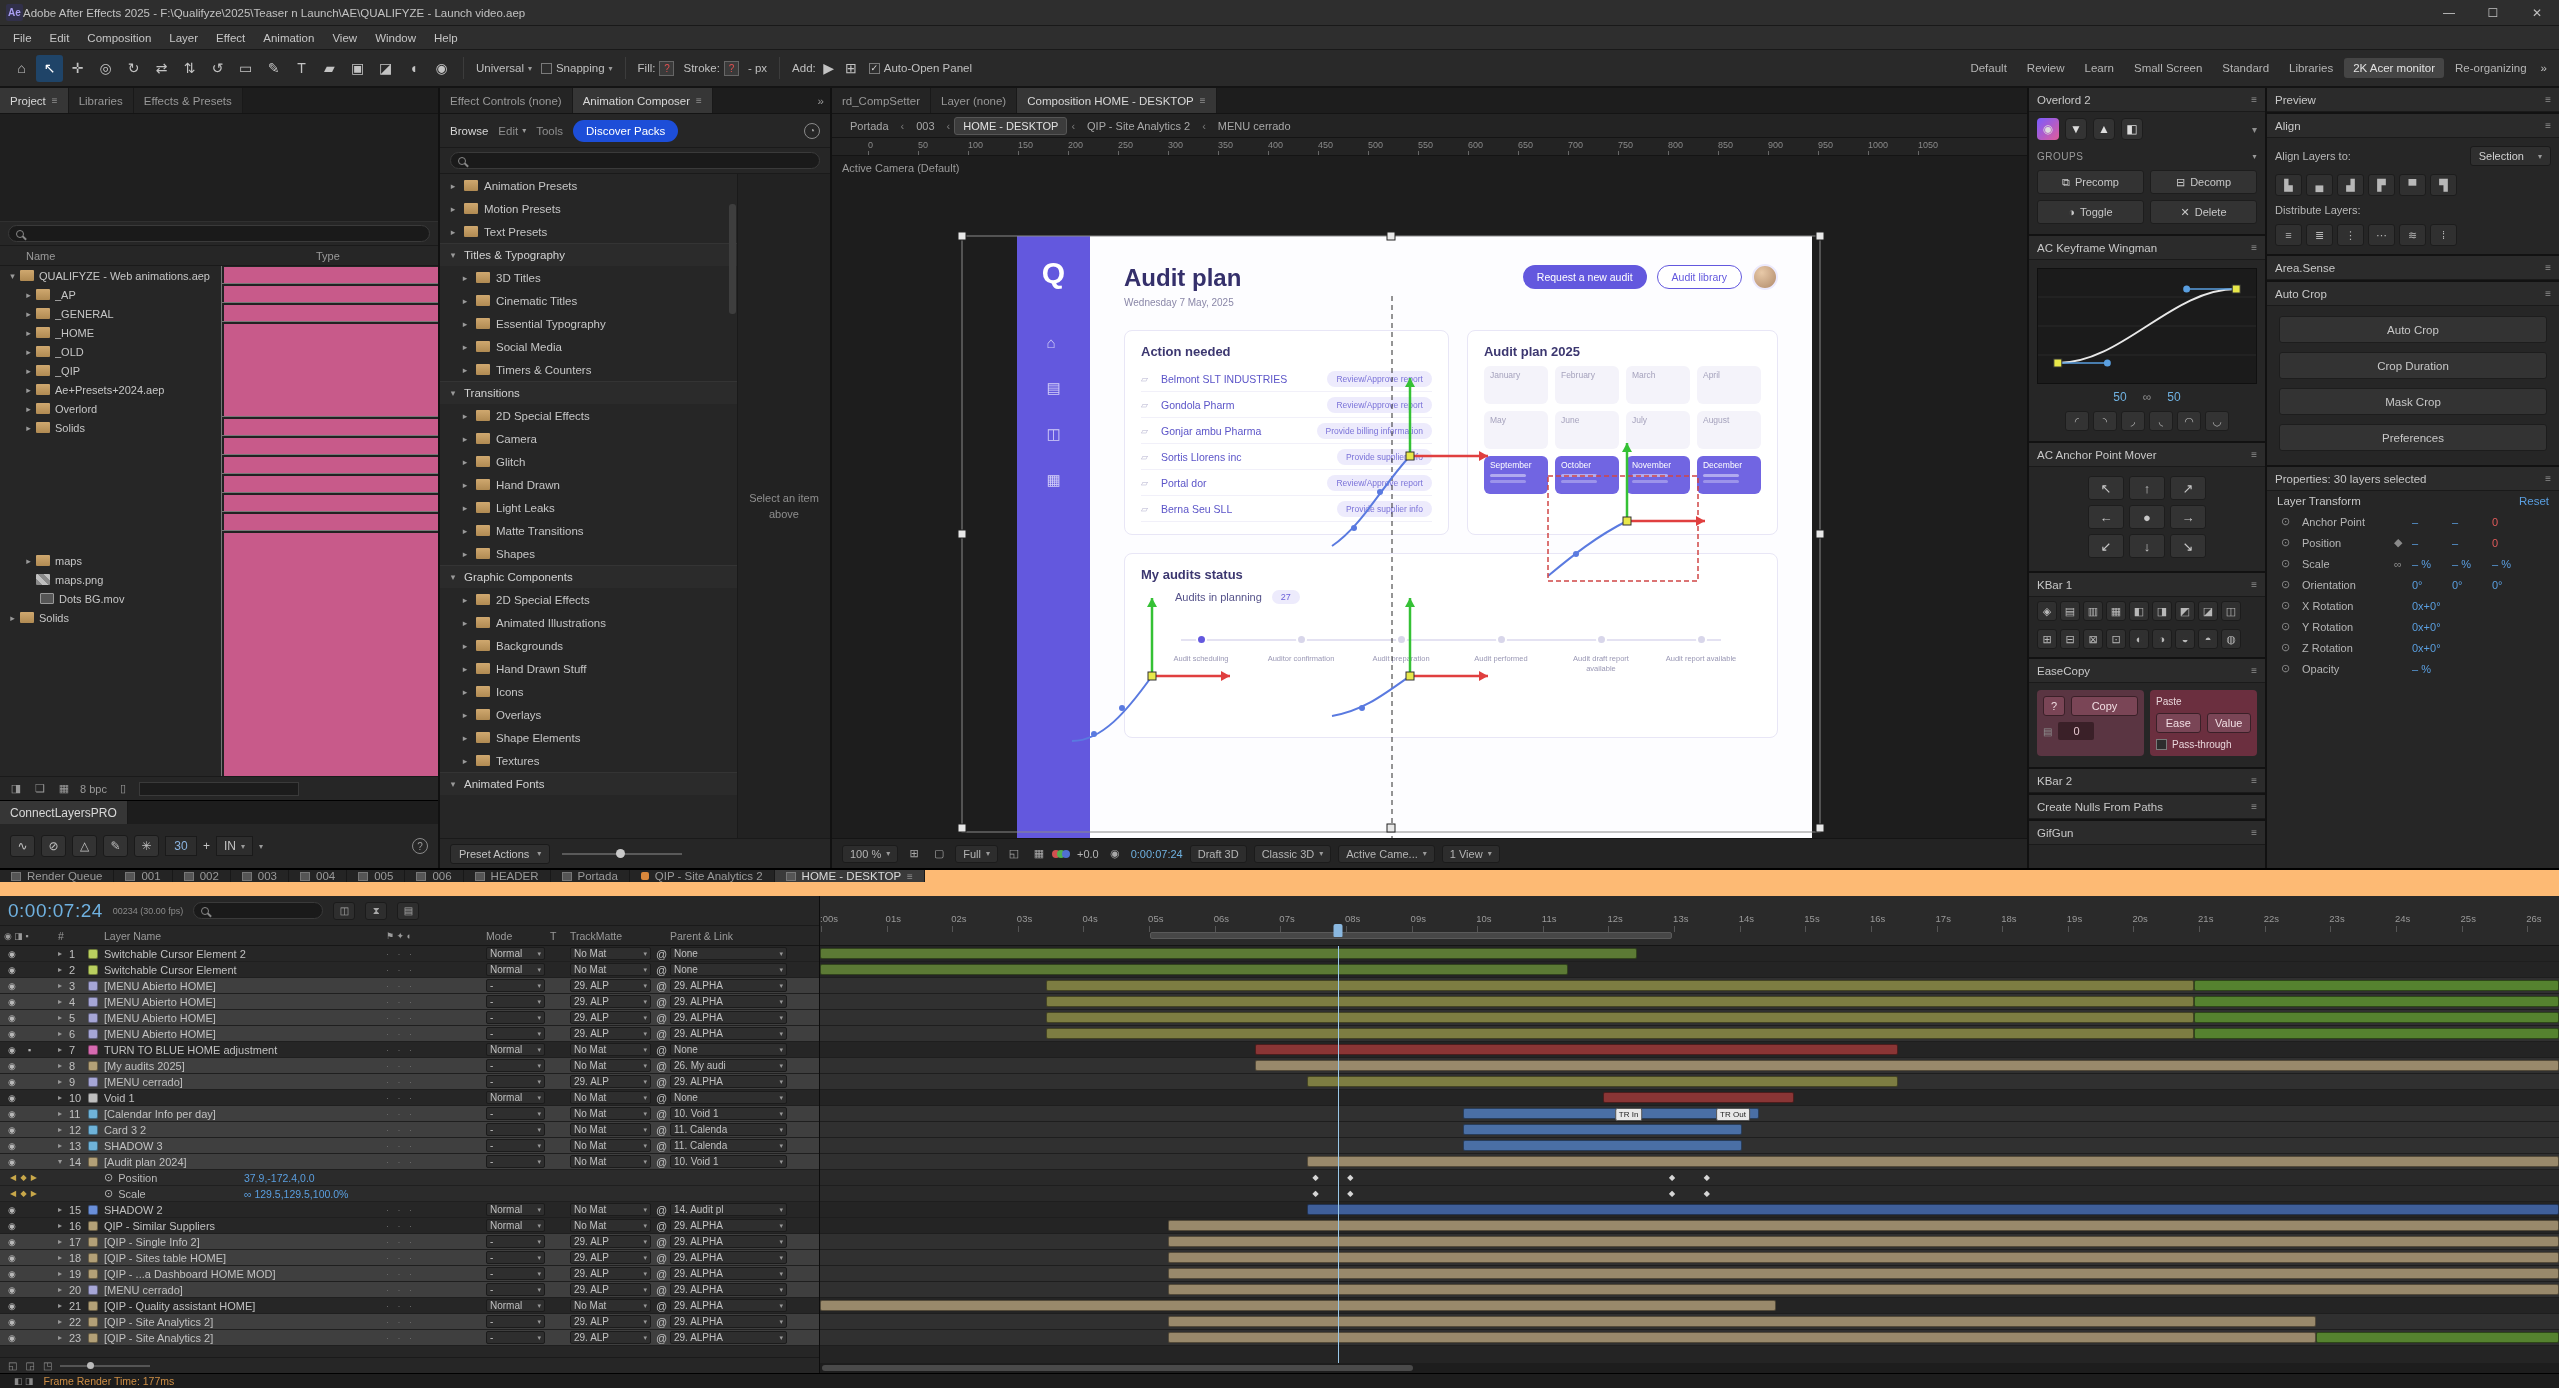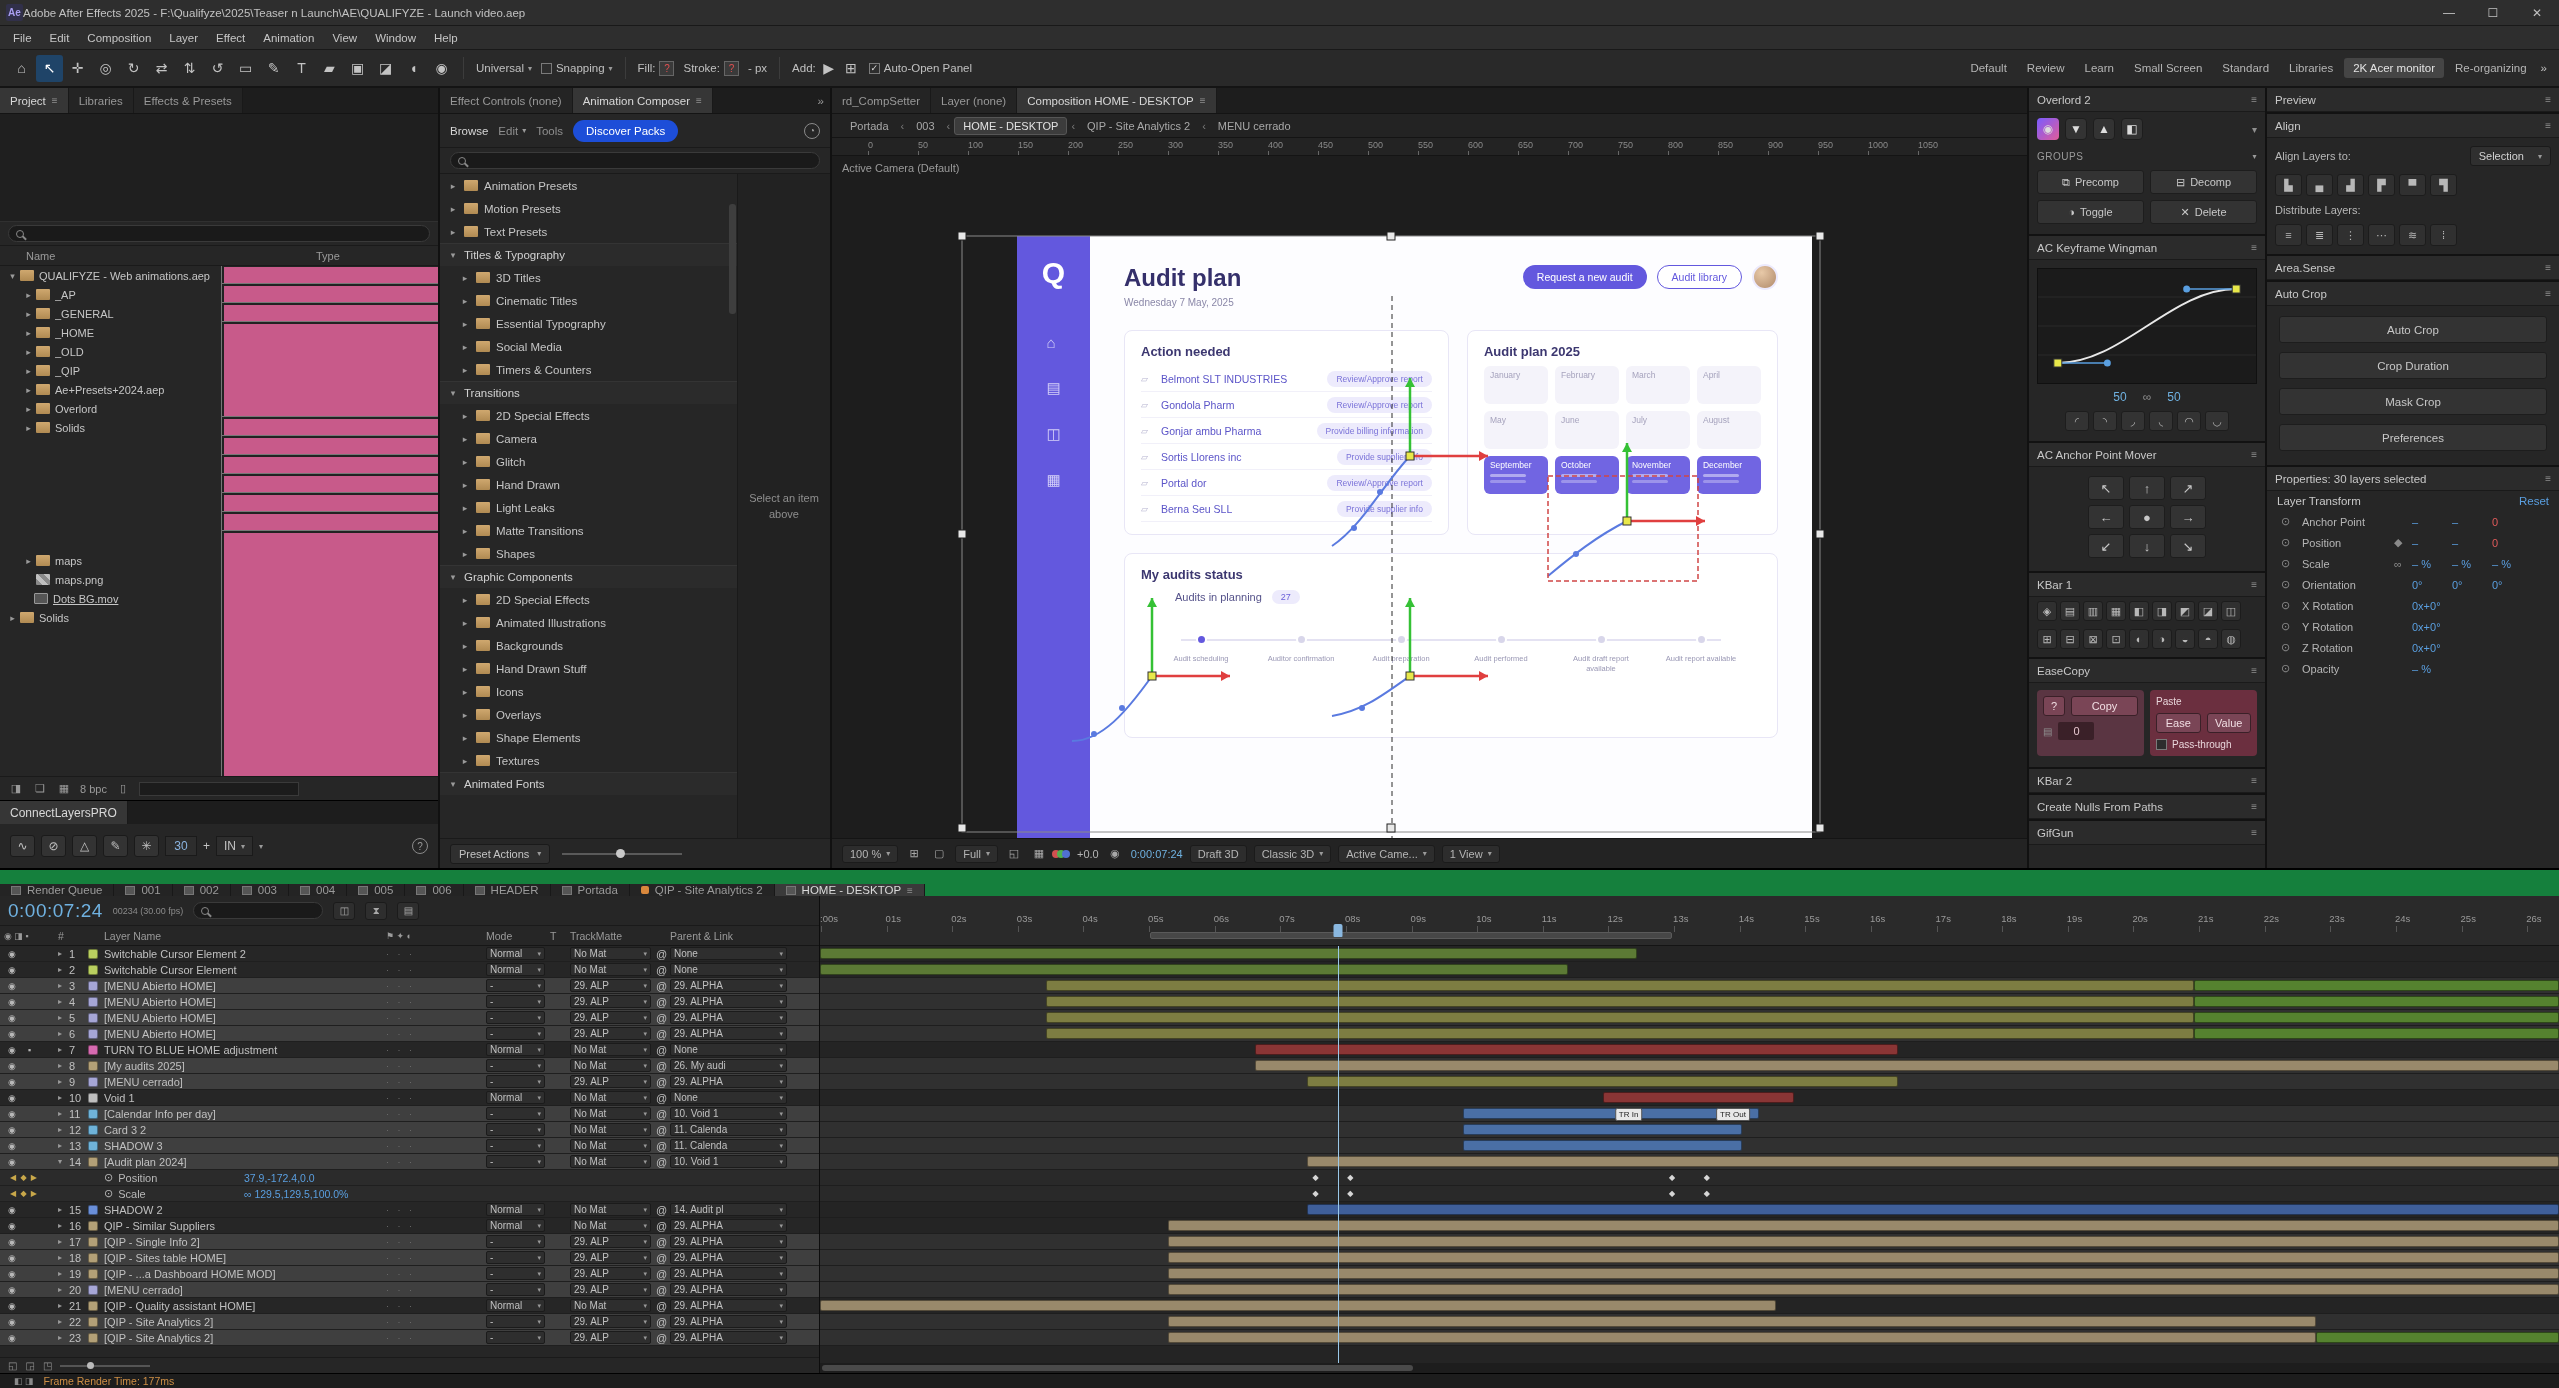--- a/index.html
+++ b/index.html
@@ -188,21 +188,21 @@
 .prop-row .sw{width:15px;color:#8a8a8a;font-size:11px;flex:none;}
 .prop-row .plabel{width:86px;flex:none;}
 .plink{color:#8a8a8a;width:12px;flex:none;}
 .pvals{display:flex;gap:14px;}
 .pval{color:#5a9fe0;min-width:26px;}
 .pval.red{color:#e05a5a;}
 .filler{flex:1;background:#262626;}
 
 
 #timeline{height:505px;background:#232323;border-top:2px solid #000;display:flex;flex-direction:column;flex:none;}
-.tl-tabs{height:26px;display:flex;background:#15803d;align-items:flex-end;font-size:11.5px;flex:none;overflow:hidden;}
+.tl-tabs{height:26px;display:flex;background:#fdba74;align-items:flex-start;font-size:11.5px;flex:none;overflow:hidden;}
 .tl-tab{display:flex;align-items:center;gap:6px;padding:0 11px;background:#242424;color:#9a9a9a;border-right:1px solid #181818;white-space:nowrap;}
 .tl-tab.active{background:#3a3a3a;color:#dadada;}
 .tab-ico{width:10px;height:9px;background:#555;border:1px solid #777;flex:none;}
 .tab-dot{width:8px;height:8px;border-radius:2px;flex:none;}
 .tl-body{flex:1;display:flex;min-height:0;}
 .tl-left{width:820px;flex:none;display:flex;flex-direction:column;background:#262626;border-right:1px solid #0d0d0d;}
 .tl-tc-row{height:30px;display:flex;align-items:center;gap:10px;padding:0 8px;border-bottom:1px solid #1a1a1a;flex:none;}
 .tc-big{color:#6fb1e0;font-size:19px;letter-spacing:.5px;}
 .tc-sub{color:#8a8a8a;font-size:9px;}
 .tc-ico{width:22px;height:18px;background:#2e2e2e;border:1px solid #1b1b1b;border-radius:3px;display:flex;align-items:center;justify-content:center;color:#a8a8a8;font-size:10px;}
@@ -449,21 +449,21 @@
             <span class="picon folder"></span>
             <span class="pname">maps</span>
             <span class="ptype">Folder</span>
           </div>
           <div class="prow" style="padding-left: 22px;">
             <span class="twirl"></span>
             <span class="picon png"></span>
             <span class="pname">maps.png</span>
             <span class="ptype">PNG file</span>
           </div>
-          <div class="prow" style="padding-left: 20px; text-decoration: underline;">
+          <div class="prow" style="padding-left: 26px;">
             <span class="twirl"></span>
             <span class="picon mov"></span>
             <span class="pname">Dots BG.mov</span>
             <span class="ptype">QuickTime</span>
           </div>
           <div class="prow" style="padding-left: 6px;">
             <span class="twirl">▸</span>
             <span class="picon folder"></span>
             <span class="pname">Solids</span>
             <span class="ptype">Folder</span>

